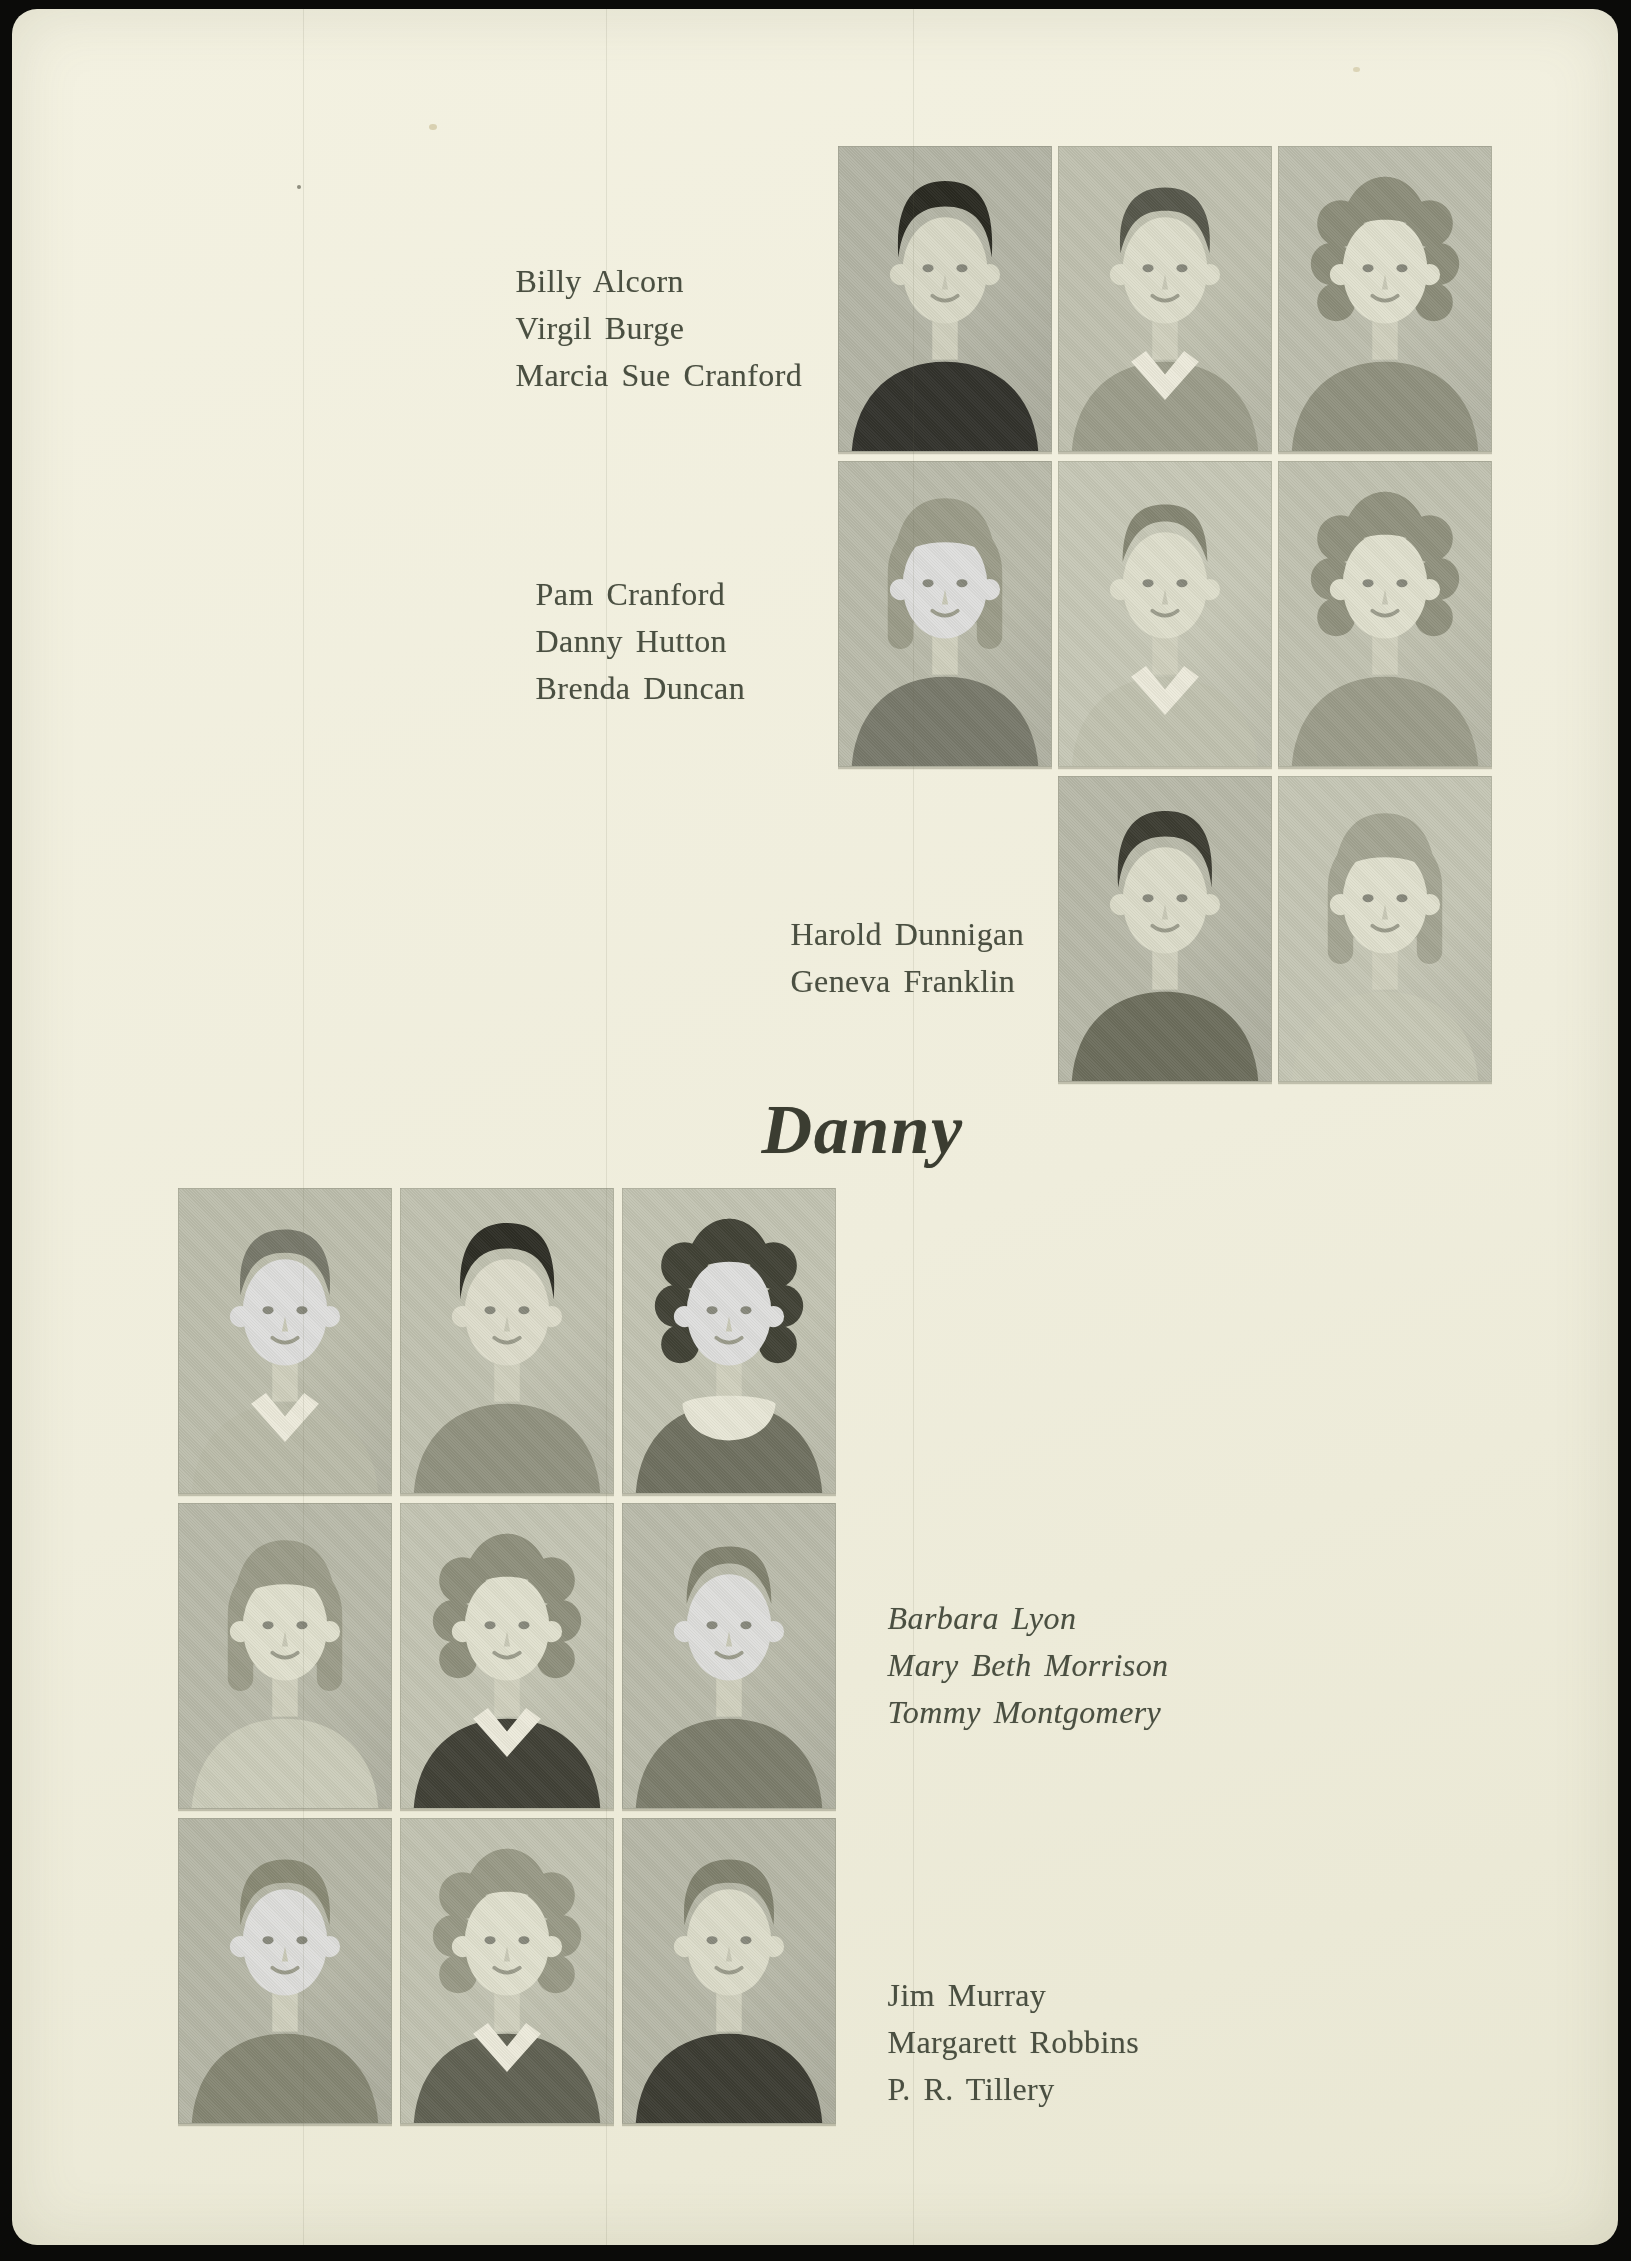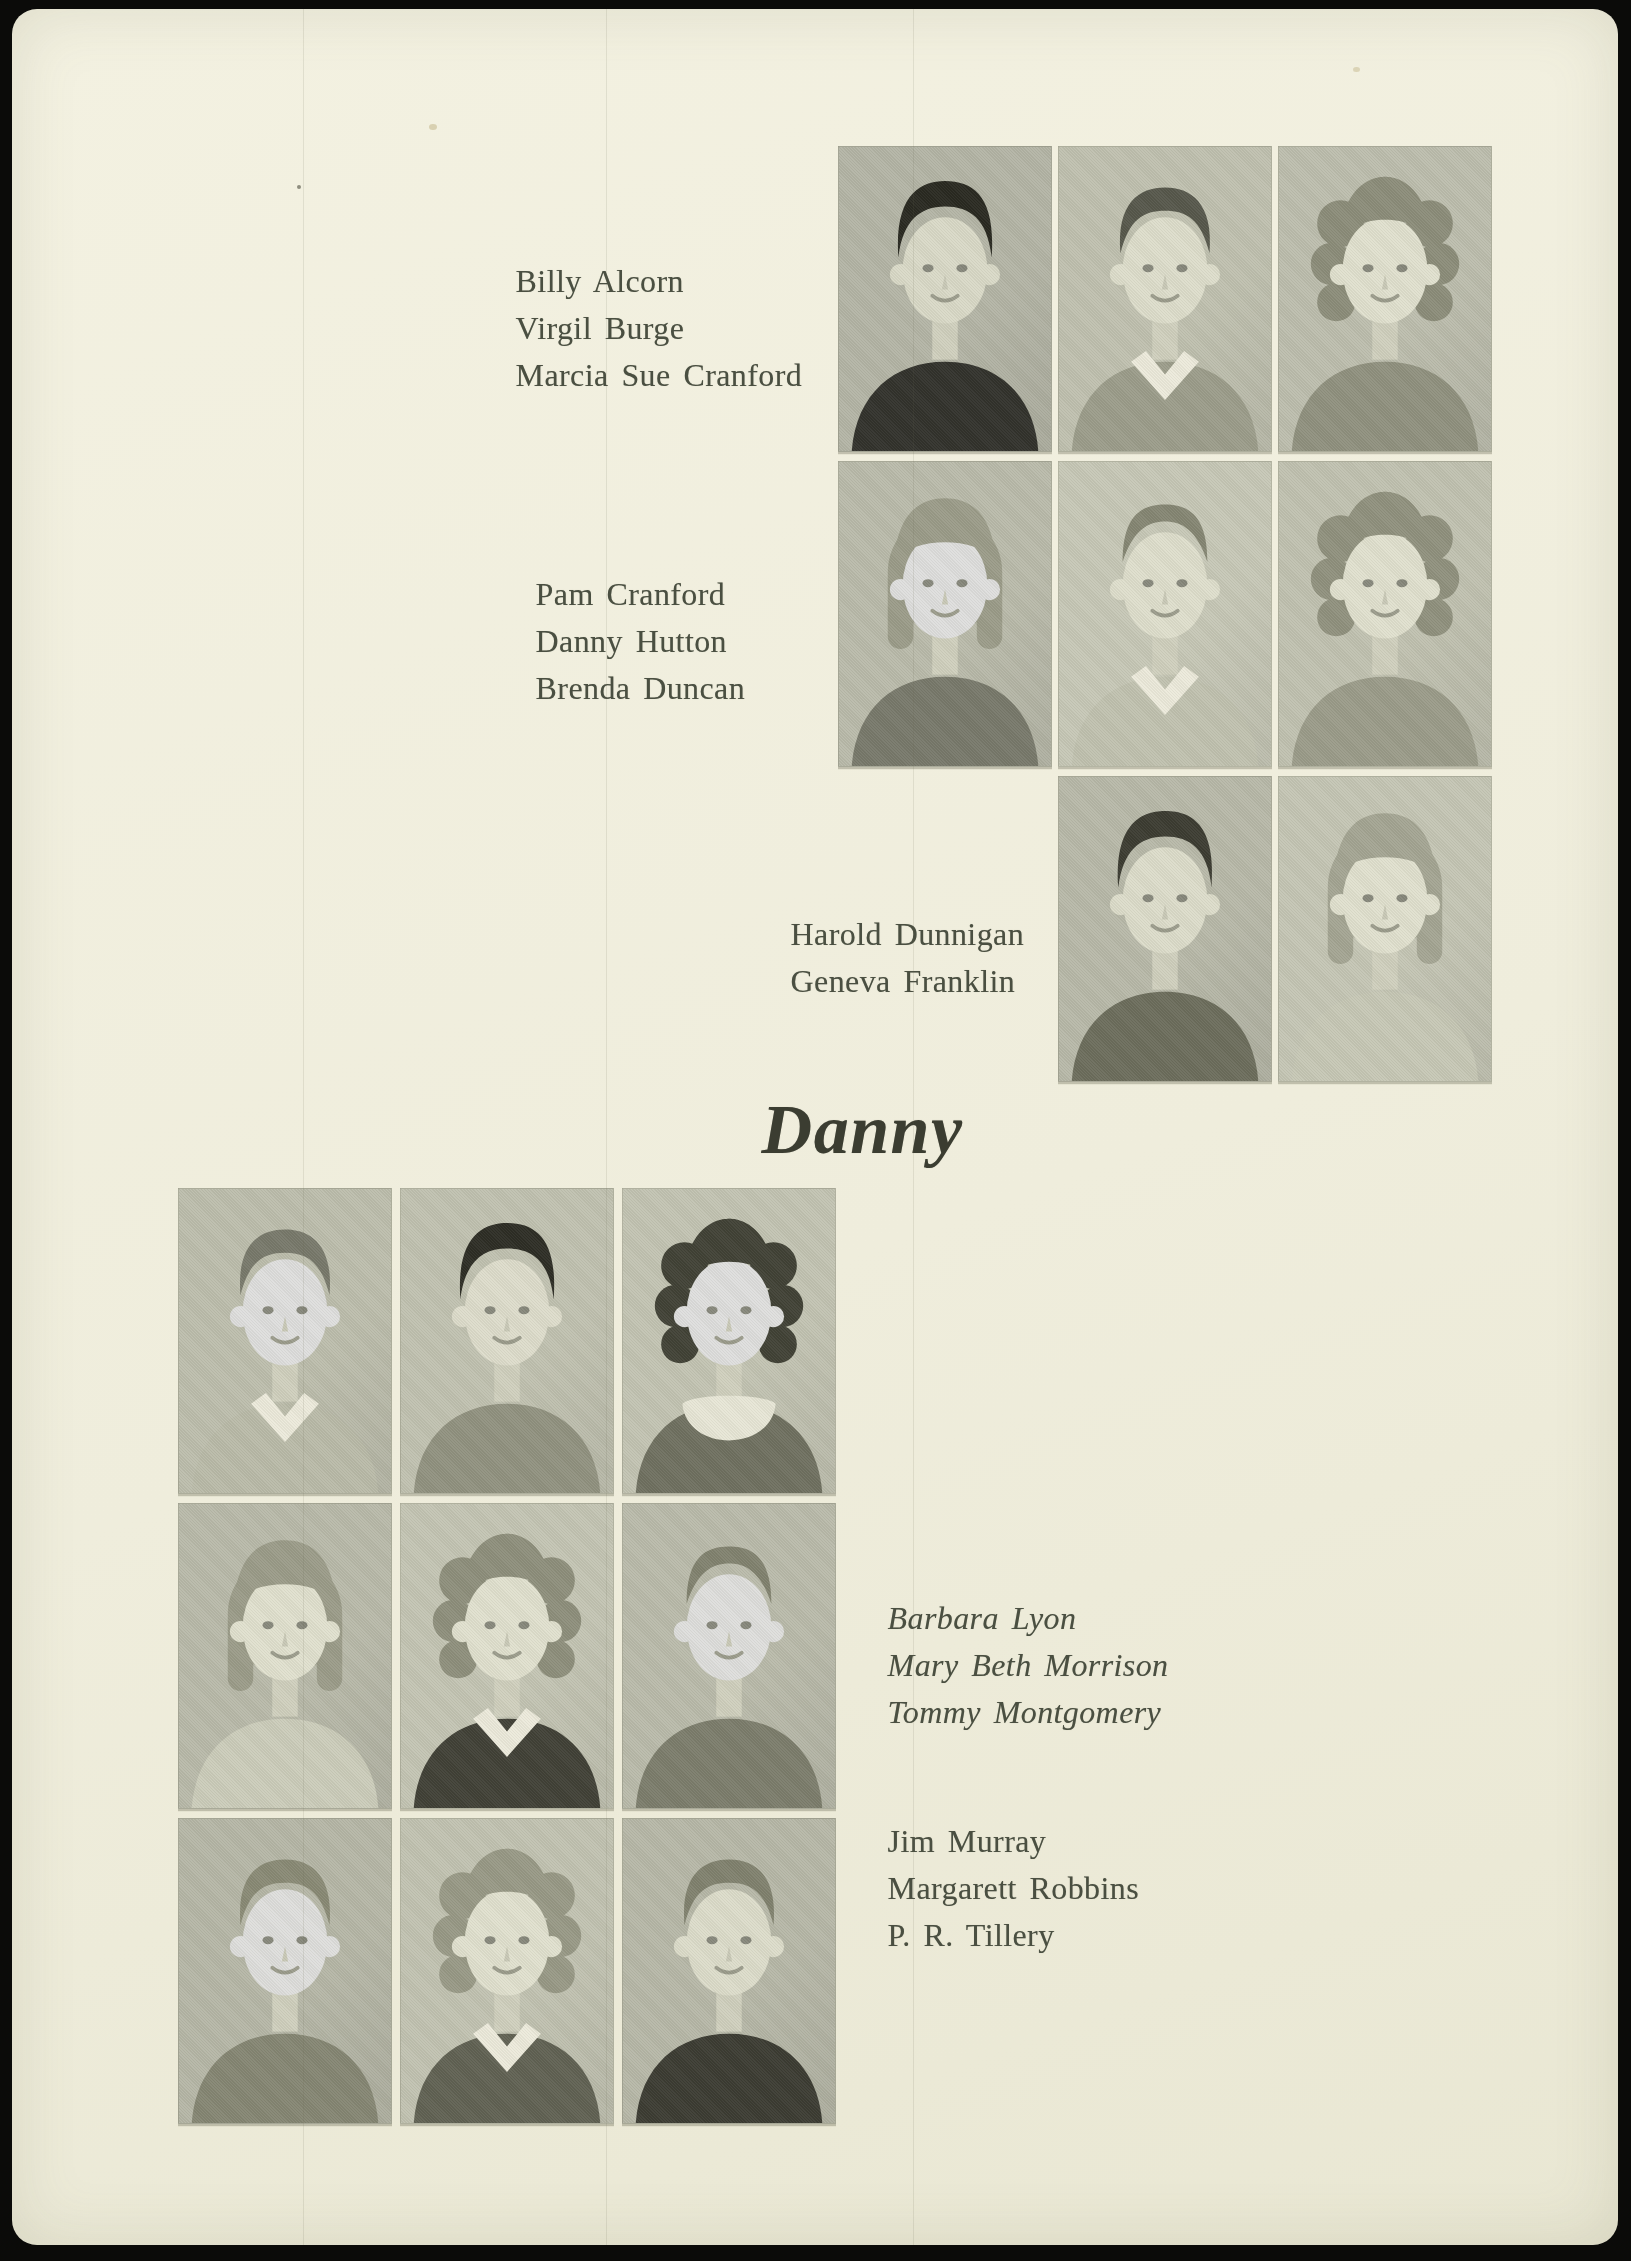--- a/index.html
+++ b/index.html
@@ -416,20 +416,20 @@
 
   <div class="heading">Danny</div>
 
 
   <div class="namegroup" style="left:876px;top:1586px;font-style:italic;">
     <div>Barbara Lyon</div>
     <div>Mary Beth Morrison</div>
     <div>Tommy Montgomery</div>
   </div>
 
-  <div class="namegroup" style="left:876px;top:1809px;">
+  <div class="namegroup" style="left:876px;top:1963px;">
     <div>Jim Murray</div>
     <div>Margarett Robbins</div>
     <div>P. R. Tillery</div>
   </div>
 
 </div>
 
 
 </body></html>

